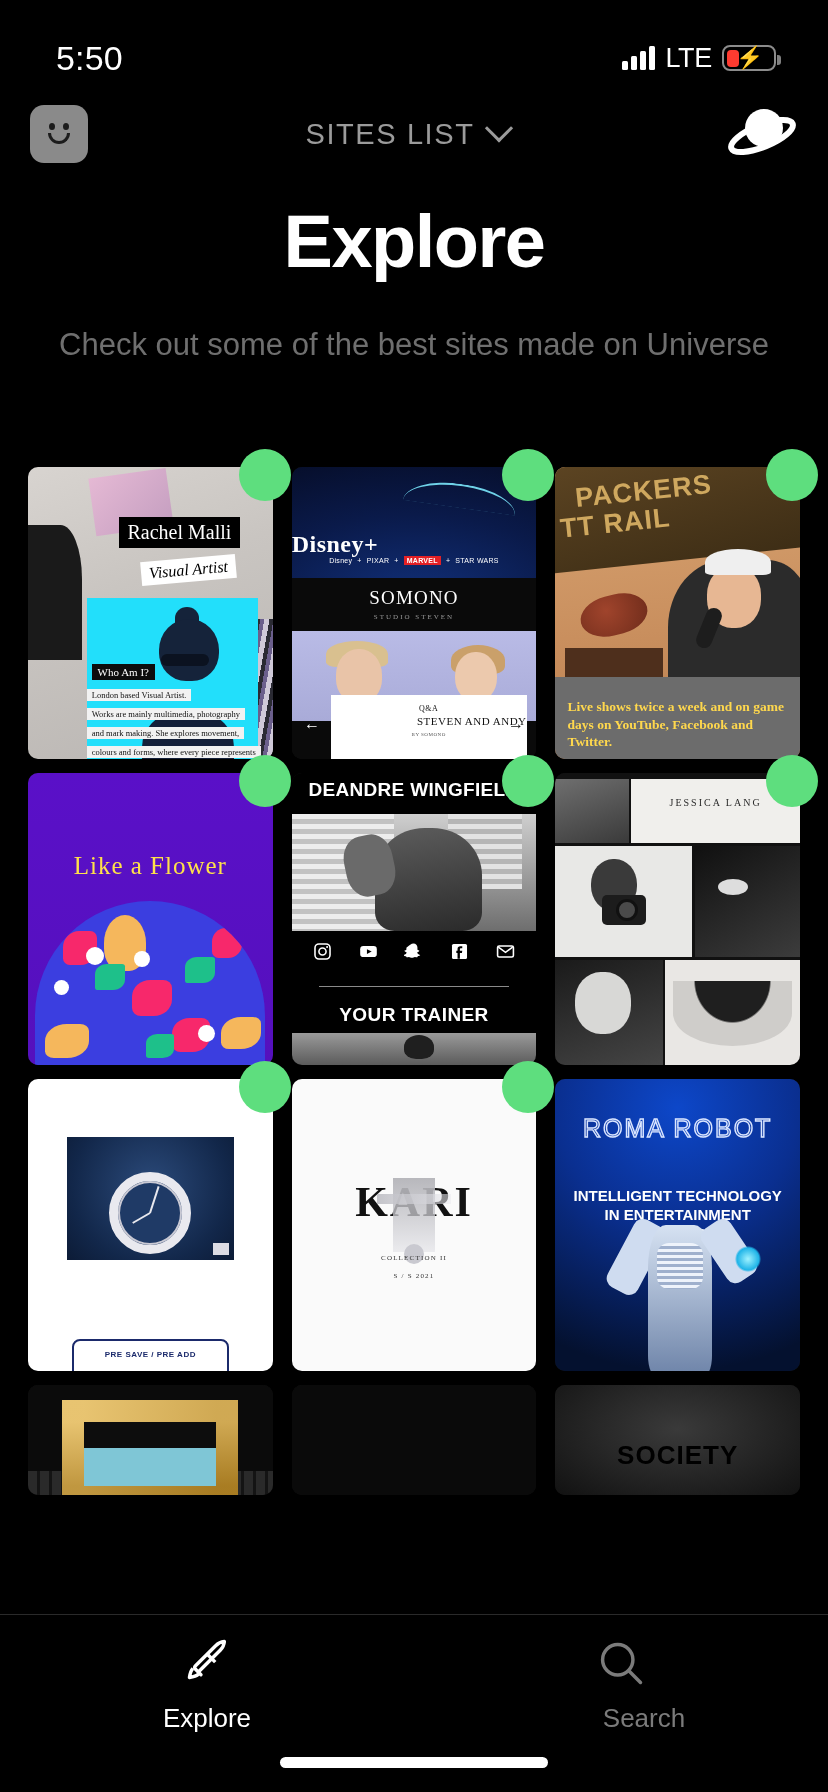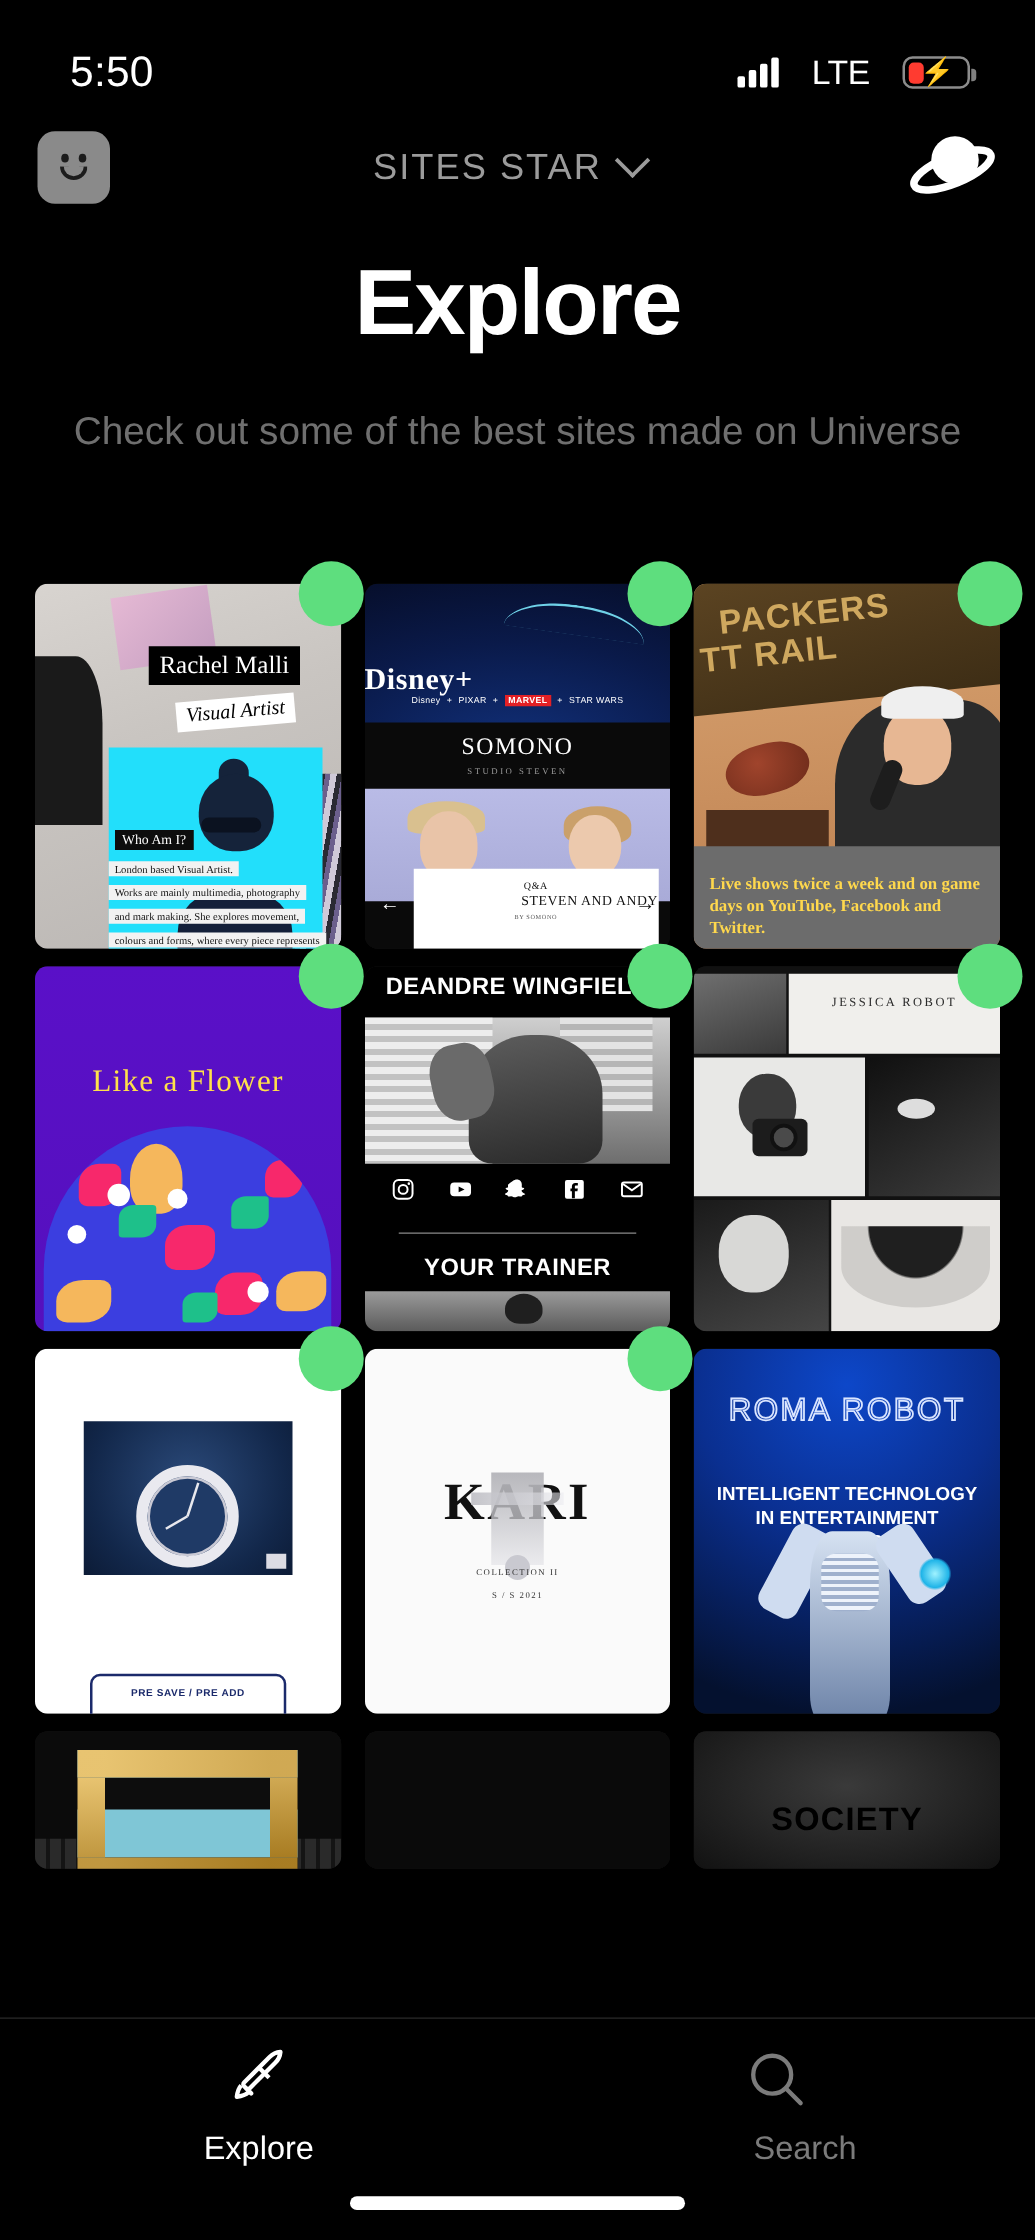--- a/index.html
+++ b/index.html
@@ -11,21 +11,21 @@
   }
   .phone { position: relative; width: 828px; height: 1792px; background: #000; }
 
   
   .statusbar {
     position: absolute; top: 0; left: 0; right: 0; height: 92px;
     display: flex; align-items: center; justify-content: space-between;
     padding: 24px 52px 0 56px;
   }
   .status-time { color: #fff; font-size: 34px; font-weight: 500; letter-spacing: .2px; }
-  .status-right { display: flex; align-items: center; gap: 26px; }
+  .status-right { display: flex; align-items: center; gap: 10px; }
   .signal { display: flex; align-items: flex-end; gap: 3px; height: 24px; }
   .signal i { display: block; width: 6px; background: #fff; border-radius: 1.5px; }
   .signal i:nth-child(1){ height: 9px; }
   .signal i:nth-child(2){ height: 14px; }
   .signal i:nth-child(3){ height: 19px; }
   .signal i:nth-child(4){ height: 24px; }
   .lte { color: #fff; font-size: 27px; font-weight: 500; letter-spacing: -.3px; }
   .battery { position: relative; width: 54px; height: 26px;
     border: 2.5px solid rgba(255,255,255,.55); border-radius: 8px; padding: 2.5px; }
   .battery::after { content:""; position: absolute; right: -7px; top: 8px; width: 4px; height: 10px;
@@ -363,21 +363,21 @@
 
   <div class="navbar">
     <div class="avatar">
       <div class="smiley">
         <div class="eye l"></div>
           <div class="eye r"></div>
           <div class="mouth"></div>
       </div>
     </div>
     <div class="nav-title-wrap">
-      <div class="nav-title">SITES STAR</div>
+      <div class="nav-title">SITES LIST</div>
       <div class="chev"></div>
     </div>
     <div class="planet">
       <svg viewBox="0 0 72 72" width="72" height="72" aria-hidden="true">
         <circle cx="38" cy="30" r="19" fill="#fff"></circle>
         <ellipse cx="36" cy="38" rx="33" ry="11" fill="none" stroke="#fff" stroke-width="6" transform="rotate(-22 36 38)"></ellipse>
         <ellipse cx="40" cy="28" rx="20" ry="20" fill="#000" opacity="0"></ellipse>
       </svg>
     </div>
   </div>
@@ -532,21 +532,21 @@
         </div>
       </div>
     </div>
 
     <div class="cardwrap">
       <div class="badge"></div>
       <div class="card">
         <div class="thumb t-jb">
           <div class="c c1"></div>
           <div class="c c2">
-              <span>JESSICA ROBOT</span>
+              <span>JESSICA LANG</span>
             </div>
           <div class="c c3">
               <div class="hd"></div>
               <div class="cam"></div>
               <div class="lens"></div>
             </div>
           <div class="c c4">
               <div class="e"></div>
             </div>
           <div class="c c5">

